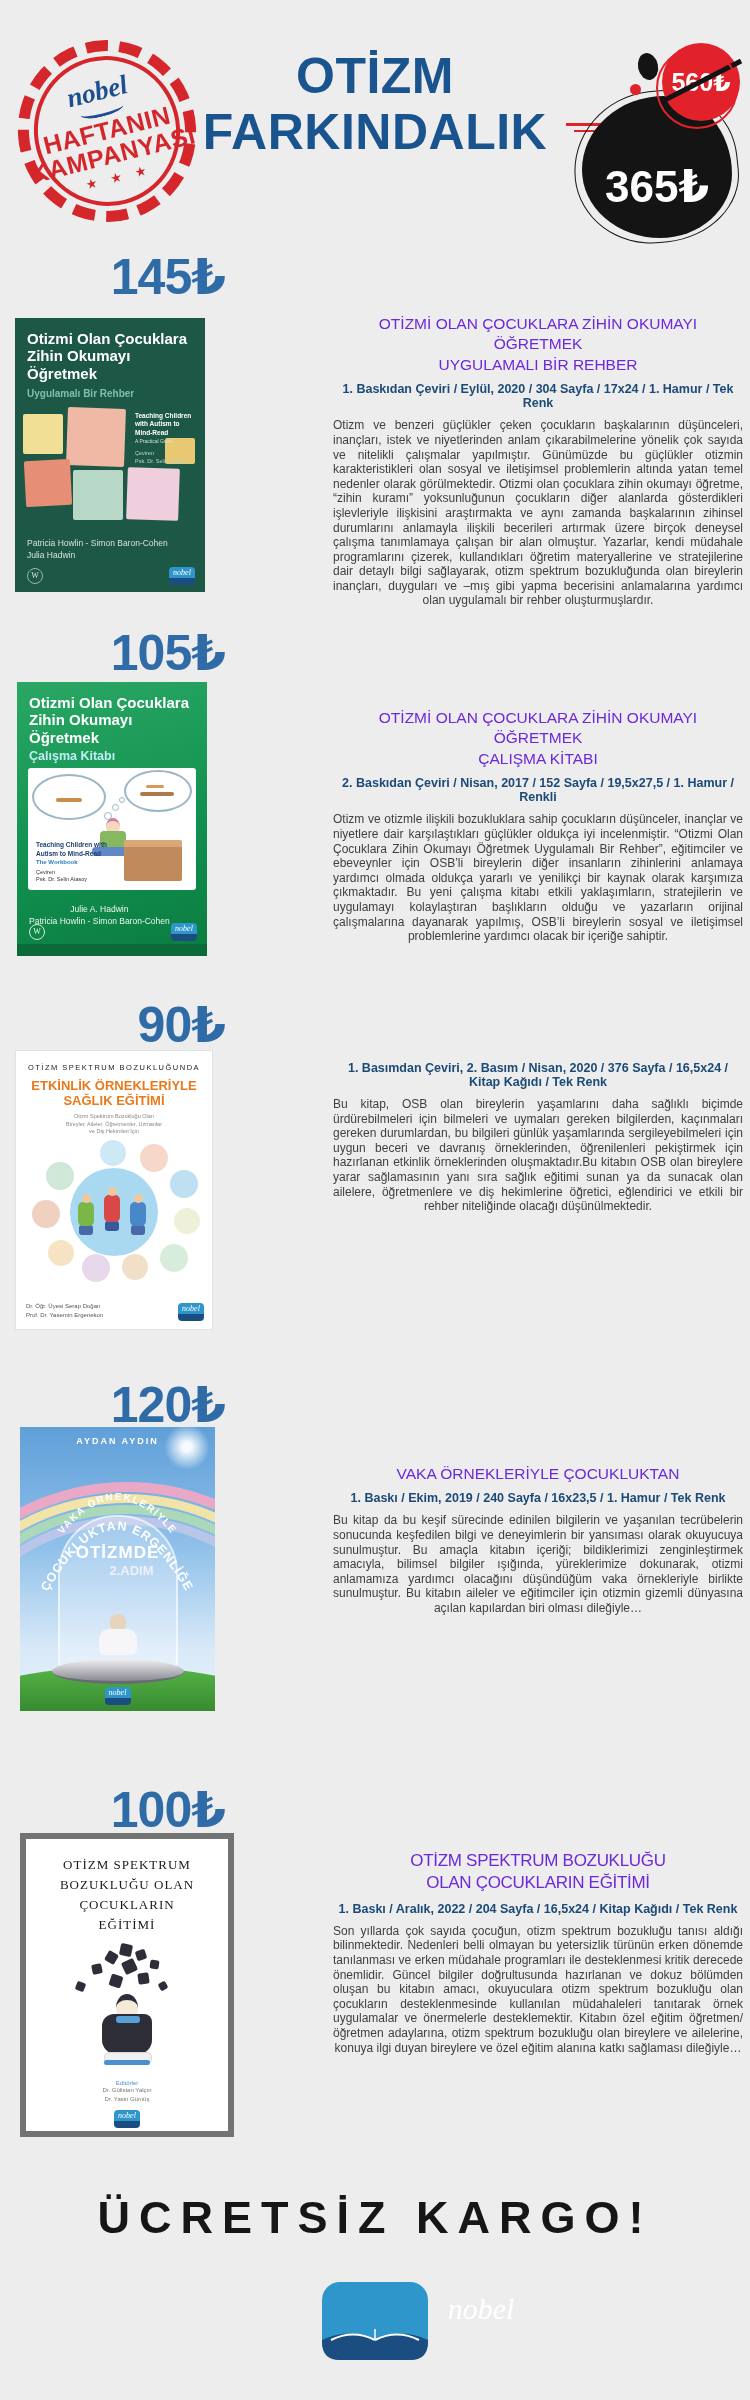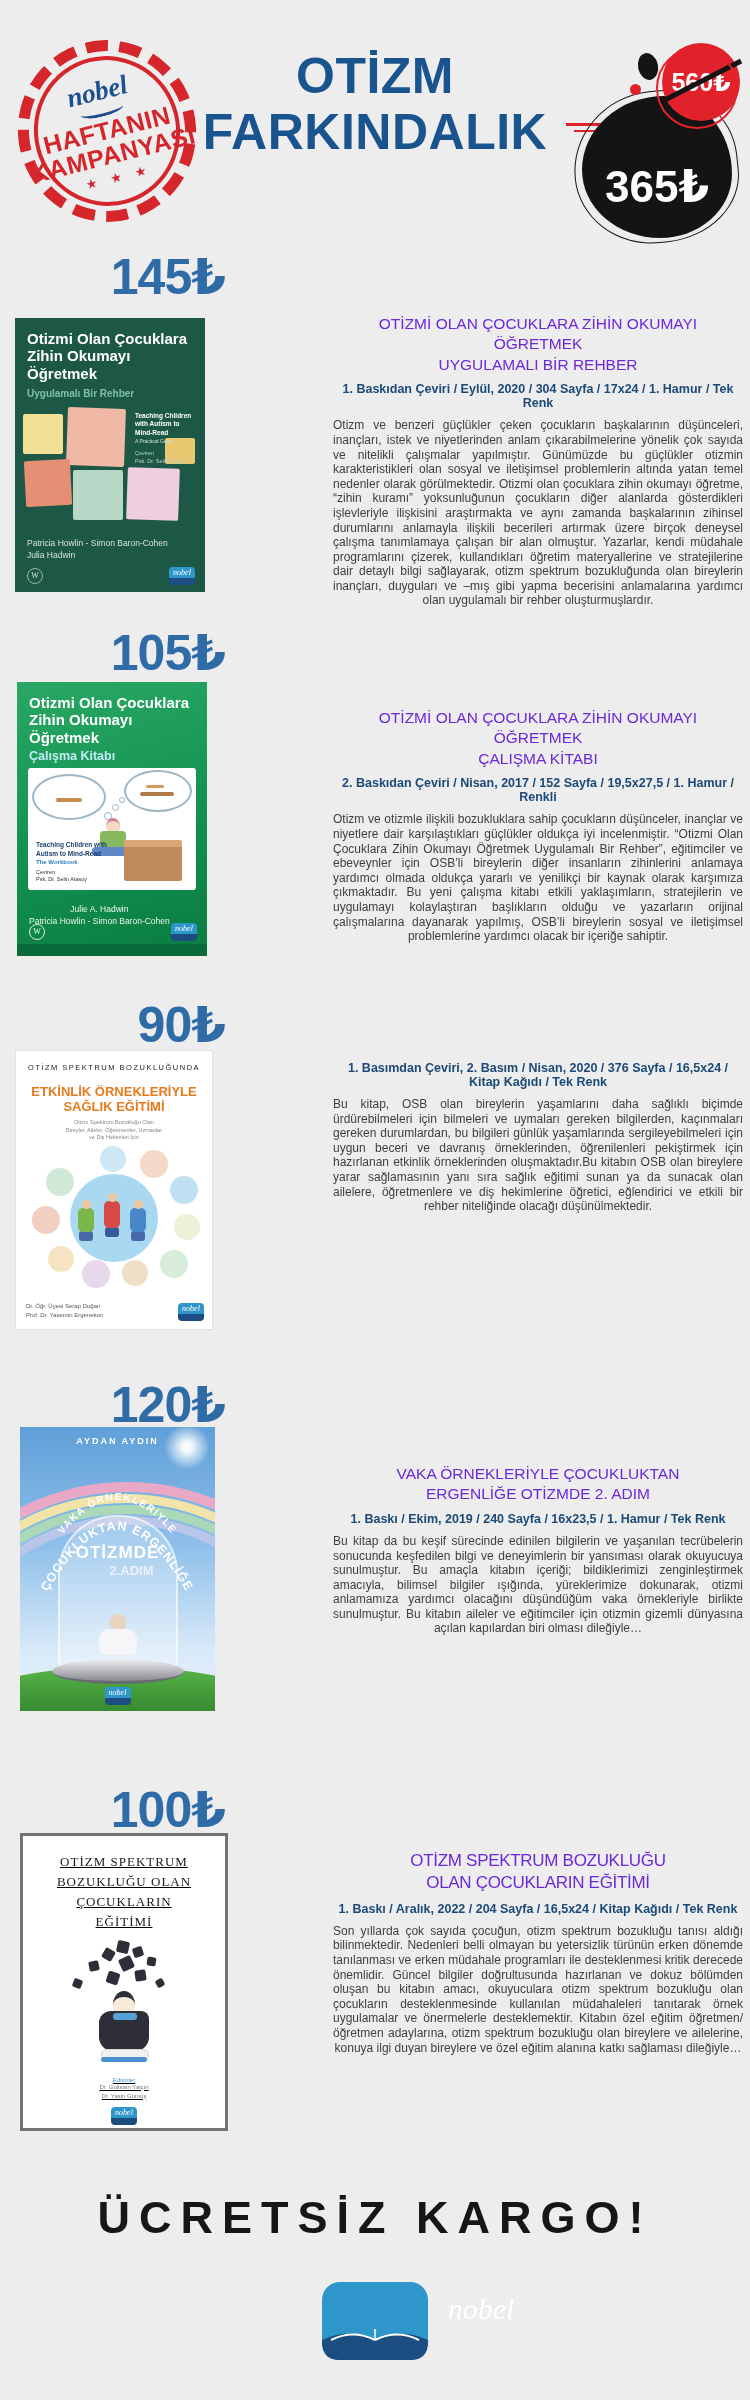--- a/index.html
+++ b/index.html
@@ -105,21 +105,21 @@
   .c2-tt{color:#1c3e6e;font-weight:bold;font-size:6.5px;line-height:1.25;}
   .c2-tw{color:#2a7ec0;font-weight:bold;font-size:6px;margin-top:1px;}
   .c2-tr{color:#333;font-size:5.5px;margin-top:4px;line-height:1.4;}
   .c2-authors{position:absolute;left:12px;bottom:28px;color:#eaf6ee;font-size:8.5px;line-height:1.5;text-align:center;}
   .c2 .wiley{left:12px;bottom:16px;border-color:#d8ecd8;color:#eefaee;}
   .c2 .mini-nobel{right:10px;bottom:15px;}
 
   
   .c3{left:15px;top:1050px;width:196px;height:278px;background:#fff;border:1px solid #e2e2e2;text-align:center;}
   .c3-top{margin-top:12px;font-size:7.5px;letter-spacing:1.5px;color:#222;}
-  .c3-t1{color:#e87a1e;font-weight:bold;font-size:13px;margin-top:12px;}
+  .c3-t1{color:#e87a1e;font-weight:bold;font-size:13px;margin-top:6px;}
   .c3-t2{color:#e87a1e;font-weight:bold;font-size:13px;}
   .c3-sub{margin-top:5px;font-size:5.5px;color:#888;line-height:1.4;}
   .c3-illo{position:relative;width:172px;height:136px;margin:6px auto 0 auto;}
   .c3-big{position:absolute;left:42px;top:26px;width:88px;height:88px;background:#a9d9f0;border-radius:50%;}
   .head{position:absolute;width:9px;height:9px;background:#f0c8a0;border-radius:50%;}
   .torso{position:absolute;border-radius:5px;}
   .pp1 .head{left:54px;top:52px;} .pp1 .torso{left:50px;top:60px;width:16px;height:24px;background:#7ab648;}
   .pp2 .head{left:80px;top:45px;} .pp2 .torso{left:76px;top:53px;width:16px;height:27px;background:#d84848;}
   .pp3 .head{left:106px;top:52px;} .pp3 .torso{left:102px;top:60px;width:16px;height:24px;background:#4888c8;}
   .leg{position:absolute;width:14px;height:10px;background:#4868a8;border-radius:3px;}
@@ -157,21 +157,21 @@
   .c4-d2{color:#eef0fa;font-weight:bold;font-size:13px;padding-left:28px;}
   .c4-boy-head{position:absolute;left:50%;bottom:38px;transform:translateX(-50%);width:17px;height:17px;background:#e8d4bc;border-radius:50%;}
   .c4-boy-body{position:absolute;left:50%;bottom:14px;transform:translateX(-50%);width:38px;height:26px;background:#f6f6f8;border-radius:10px 10px 6px 6px;}
   .c4-tray{position:absolute;left:50%;top:232px;transform:translateX(-50%);width:132px;height:22px;border-radius:50%;
            background:linear-gradient(180deg,#f0f0f2,#8a8a92);border-bottom:3px solid #6a6a72;z-index:5;}
   .c4-grass{position:absolute;left:-20%;bottom:-14px;width:140%;height:58px;
             background:linear-gradient(180deg,#56b446,#2e7d2a);border-radius:50% 50% 0 0;z-index:4;}
   .c4 .mini-nobel{left:50%;bottom:6px;transform:translateX(-50%);z-index:6;}
 
   
-  .c5{left:20px;top:1833px;width:202px;height:292px;background:#fff;border:3px solid #737373;text-align:center;text-decoration:underline;}
+  .c5{left:20px;top:1833px;width:202px;height:292px;background:#fff;border:6px solid #737373;text-align:center;}
   .c5-title{margin-top:16px;font-family:"Liberation Serif","DejaVu Serif",serif;color:#1a1a1a;
             font-size:13px;letter-spacing:1px;line-height:1.55;}
   .c5-illo{position:relative;width:130px;height:132px;margin:6px auto 0 auto;}
   .pz{position:absolute;background:#2e2e38;border-radius:2px;}
   .z1{left:58px;top:2px;width:12px;height:12px;transform:rotate(12deg);}
   .z2{left:74px;top:8px;width:10px;height:10px;transform:rotate(-18deg);}
   .z3{left:44px;top:10px;width:11px;height:11px;transform:rotate(30deg);}
   .z4{left:88px;top:18px;width:9px;height:9px;transform:rotate(8deg);}
   .z5{left:30px;top:22px;width:10px;height:10px;transform:rotate(-12deg);}
   .z6{left:61px;top:18px;width:13px;height:13px;transform:rotate(-25deg);}
@@ -387,21 +387,20 @@
       <div class="c4-boy-head"></div>
       <div class="c4-boy-body"></div>
     </div>
     <div class="c4-tray"></div>
     <div class="c4-grass"></div>
     <div class="mini-nobel">nobel</div>
   </div>
   <div class="info i4">
     <div class="btitle">
       <span>VAKA ÖRNEKLERİYLE ÇOCUKLUKTAN</span>
-      <span>ERGENLİĞE OTİZMDE 2. ADIM</span>
     </div>
     <div class="bmeta">1. Baskı / Ekim, 2019 / 240 Sayfa / 16x23,5 / 1. Hamur / Tek Renk</div>
     <div class="bdesc">Bu kitap da bu keşif sürecinde edinilen bilgilerin ve yaşanılan tecrübelerin sonucunda keşfedilen bilgi ve deneyimlerin bir yansıması olarak okuyucuya sunulmuştur. Bu amaçla kitabın içeriği; bildiklerimizi zenginleştirmek amacıyla, bilimsel bilgiler ışığında, yüreklerimize dokunarak, otizmi anlamamıza yardımcı olacağını düşündüğüm vaka örnekleriyle birlikte sunulmuştur. Bu kitabın aileler ve eğitimciler için otizmin gizemli dünyasına açılan kapılardan biri olması dileğiyle…</div>
   </div>
 
   <div class="price p5">100₺</div>
   <div class="cover c5">
     <div class="c5-title">
       <div>OTİZM SPEKTRUM</div>
       <div>BOZUKLUĞU OLAN</div>

